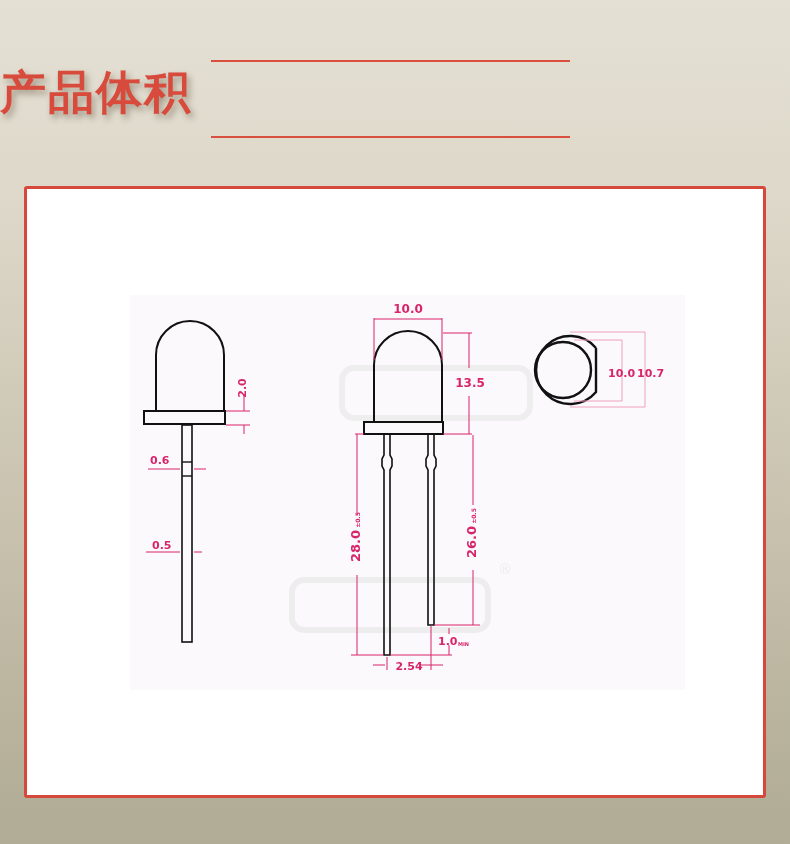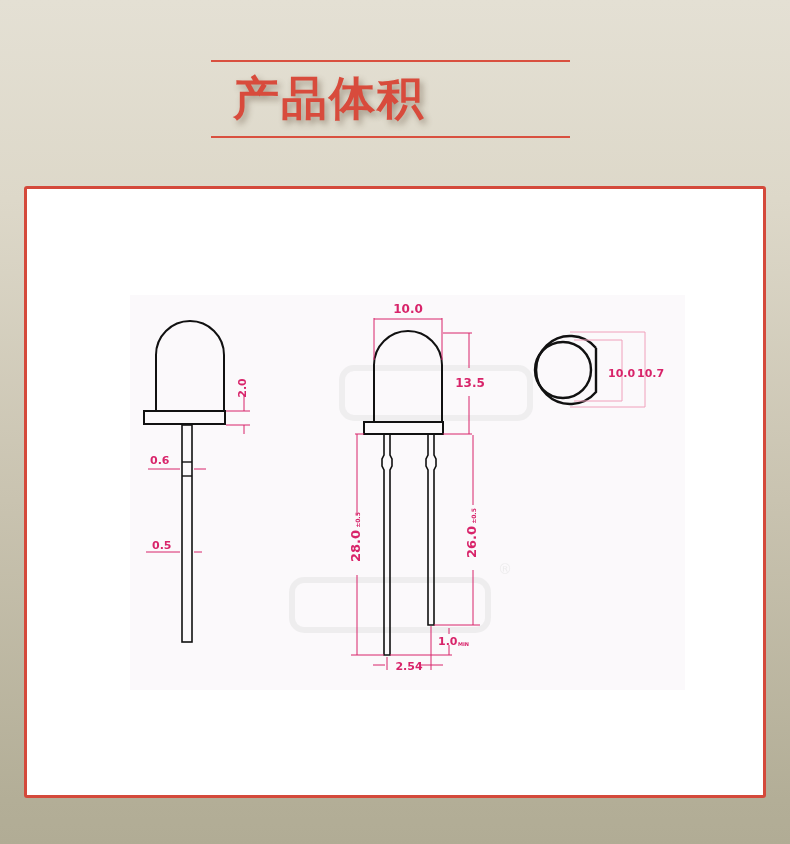--- a/index.html
+++ b/index.html
@@ -6,21 +6,21 @@
   body {
     width: 790px; height: 844px; overflow: hidden;
     background: linear-gradient(to bottom, #e4e0d4 0px, #ddd8c9 200px, #c9c3b0 500px, #b3ae97 800px, #b1ac95 844px);
     font-family: "DejaVu Sans", "Liberation Sans", sans-serif;
     position: relative;
   }
   .title-line { position: absolute; left: 211px; width: 359px; height: 2px; background: #d9503f; }
   .title-line.top { top: 60px; }
   .title-line.bottom { top: 136px; }
   .title {
-    position: absolute; top: 68px; left: 0; width: 658px; text-align: center;
+    position: absolute; top: 62px; left: 0; width: 658px; 
     font-size: 46px; font-weight: bold; color: #d84b3c; letter-spacing: 2px;
     text-shadow: 3px 4px 6px rgba(90,70,50,0.45);
     line-height: 60px;
   }
   .panel {
     position: absolute; left: 24px; top: 186px; width: 736px; height: 606px;
     background: #ffffff; border: 3px solid #d4493b; border-radius: 3px;
   }
   .drawing { position: absolute; left: 0; top: 0; width: 790px; height: 844px; }
   .dim { font-family: "DejaVu Sans", sans-serif; font-weight: bold; fill: #d8246a; }

